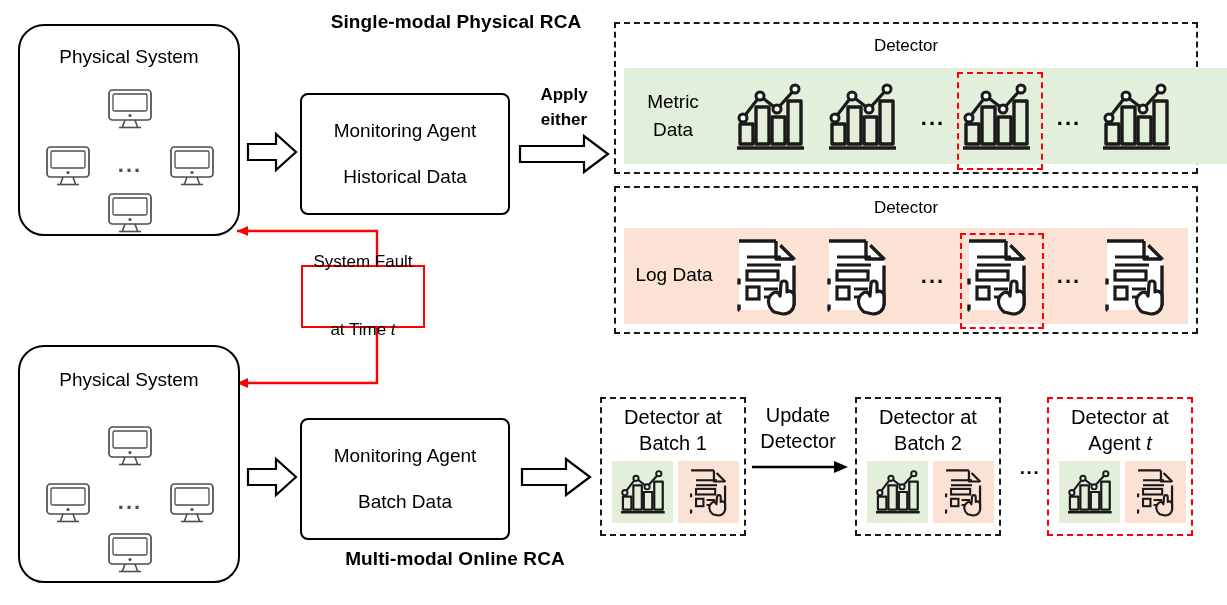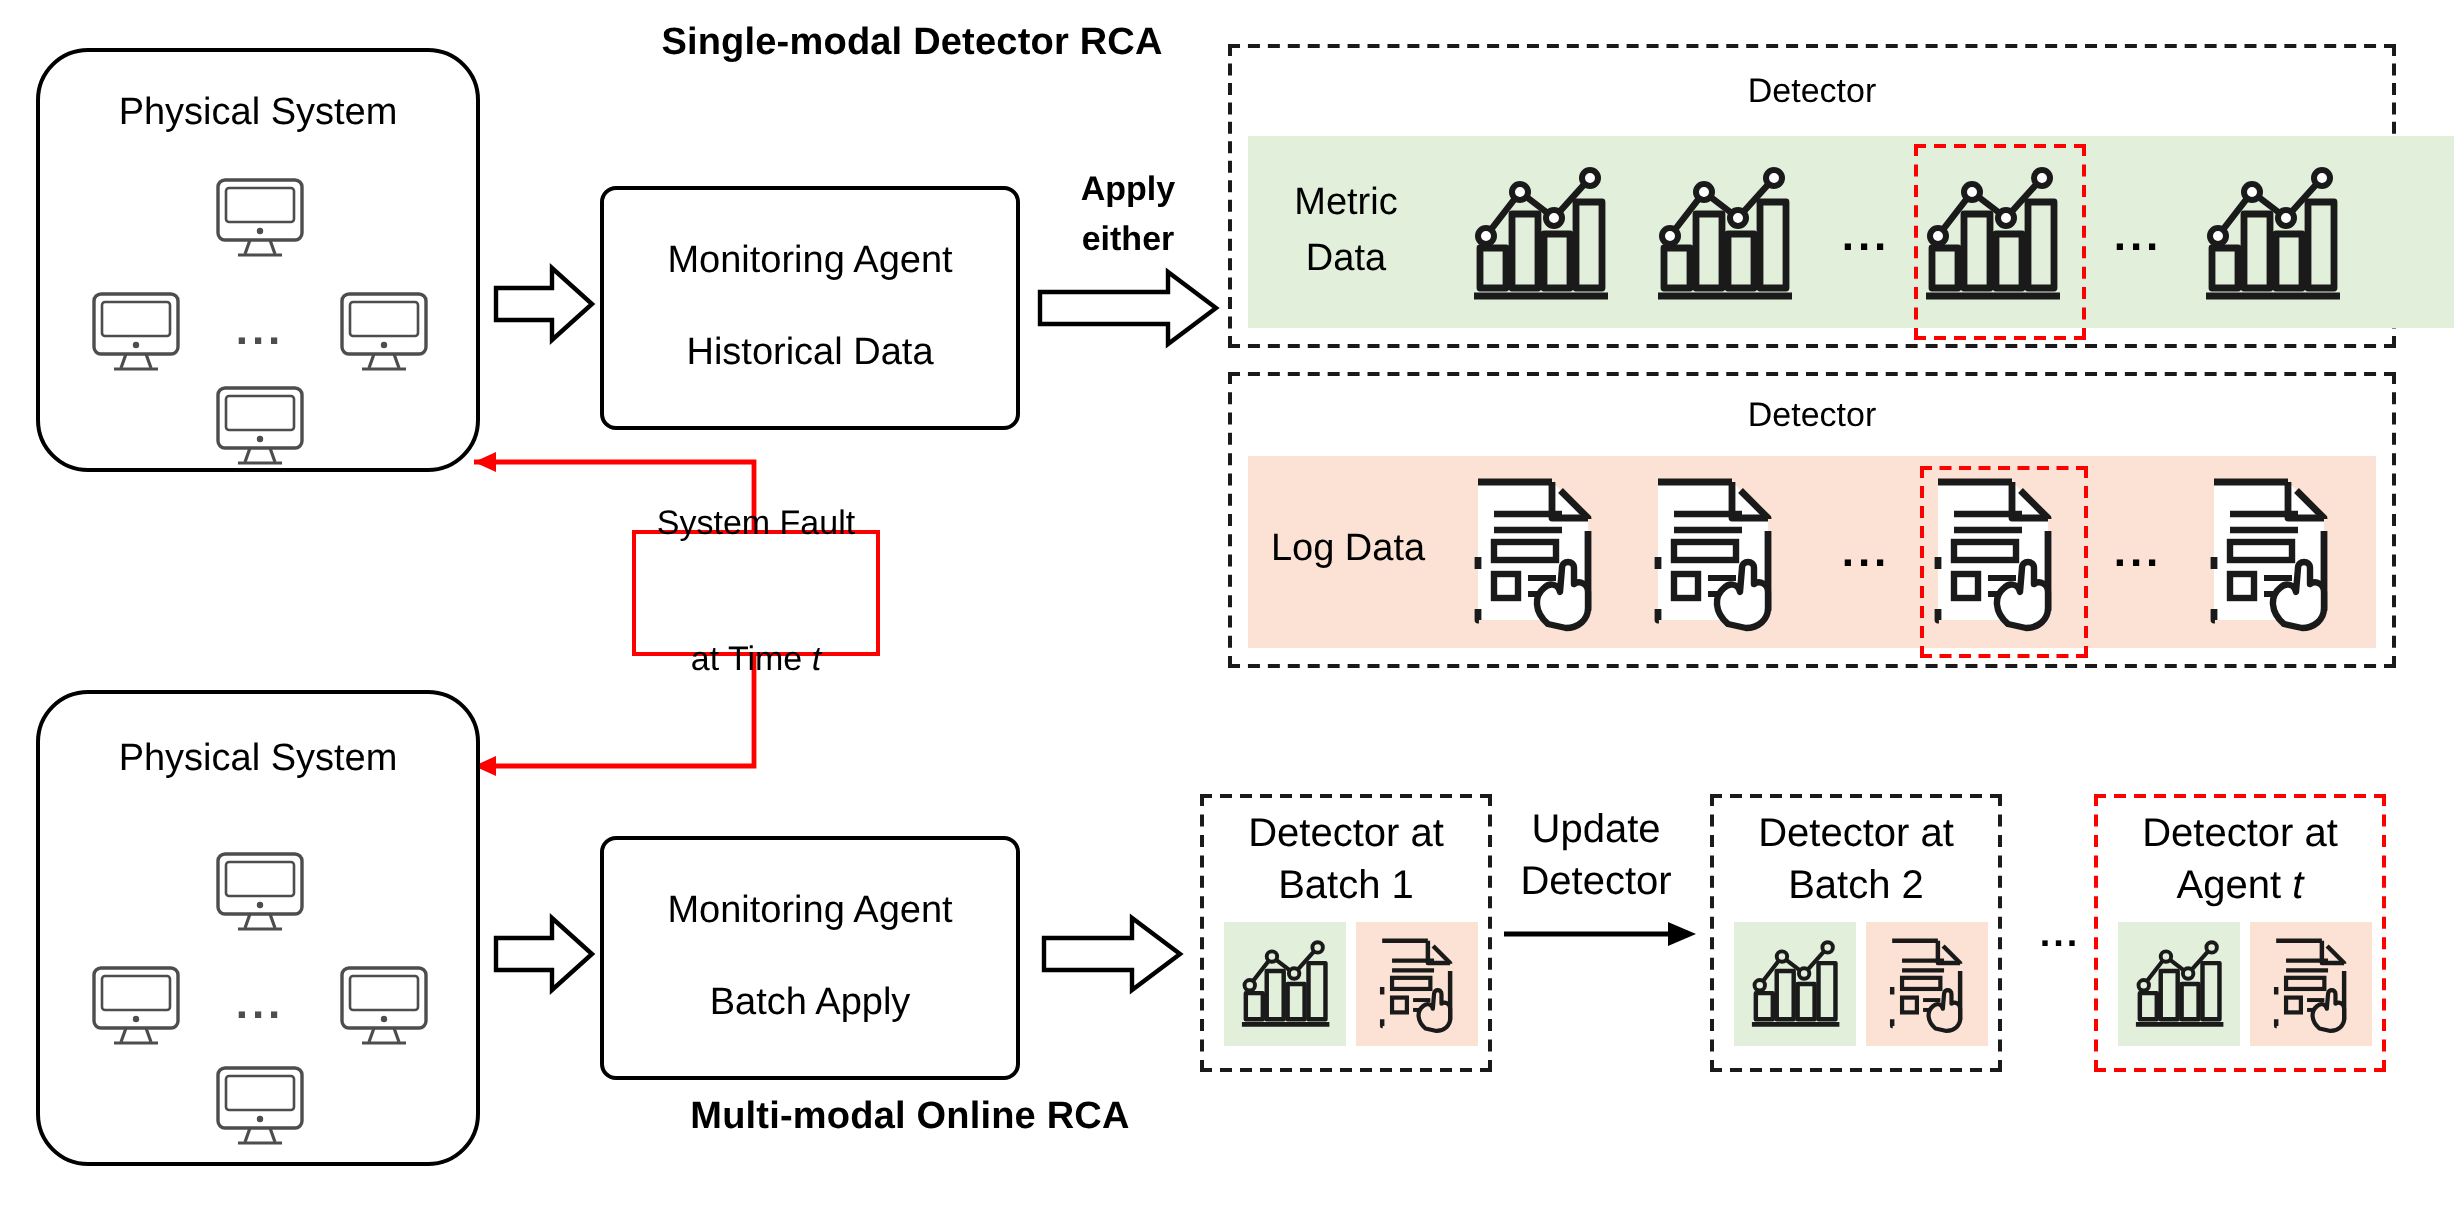--- a/index.html
+++ b/index.html
@@ -22,21 +22,21 @@
   .dots{font-size:22px;font-weight:bold;letter-spacing:2px;line-height:1;}
   .dots-sm{font-size:19px;font-weight:bold;letter-spacing:1.5px;line-height:1;}
   svg{display:block;overflow:visible;}
   .ital{font-style:italic;}
 </style>
 </head>
 <body>
 
 <div id="stage">
 
-  <div class="abs ctr title-bold" style="left:296px;top:8px;width:320px;height:28px;">Single-modal Detector RCA</div>
+  <div class="abs ctr title-bold" style="left:296px;top:8px;width:320px;height:28px;">Single-modal Physical RCA</div>
 
   <div class="abs rbox" style="left:18px;top:24px;width:222px;height:212px;">
     <div class="abs ctr lbl" style="left:0;top:18px;width:100%;height:26px;">Physical System</div>
 
     <div class="abs" style="left:86px;top:62px;width:48px;height:42px;">
       <svg width="48" height="42" viewBox="0 0 48 42">
         <rect x="3" y="2" width="42" height="30" rx="3.5" fill="#fff" stroke="#4d4d4d" stroke-width="1.7"></rect>
         <rect x="7" y="6" width="34" height="17" rx="1.5" fill="#fff" stroke="#4d4d4d" stroke-width="1.3"></rect>
         <circle cx="24" cy="27.5" r="1.6" fill="#4d4d4d"></circle>
         <path d="M19 32 L16.5 39 M29 32 L31.5 39" stroke="#4d4d4d" stroke-width="1.6" fill="none"></path>
@@ -275,21 +275,21 @@
     <svg width="1227" height="605" viewBox="0 0 1227 605">
 
       <path d="M377 266 V231 H237" fill="none" stroke="#ff0000" stroke-width="2.4"></path>
       <path d="M237 231 L248 226 L248 236 Z" fill="#ff0000"></path>
 
       <path d="M377 327 V383 H237" fill="none" stroke="#ff0000" stroke-width="2.4"></path>
       <path d="M237 383 L248 378 L248 388 Z" fill="#ff0000"></path>
     </svg>
   </div>
 
-  <div class="abs redbox col" style="left:316px;top:265px;width:124px;height:63px;gap:40px;">
+  <div class="abs redbox col" style="left:301px;top:265px;width:124px;height:63px;gap:40px;">
     <div class="lbl-md">System Fault</div>
     <div class="lbl-md" style="margin-top:3px;">
       <span>at Time </span><span class="ital">t</span>
     </div>
   </div>
 
   <div class="abs rbox" style="left:18px;top:345px;width:222px;height:238px;">
     <div class="abs ctr lbl" style="left:0;top:20px;width:100%;height:26px;">Physical System</div>
     <div class="abs" style="left:86px;top:78px;width:48px;height:42px;">
       <svg width="48" height="42" viewBox="0 0 48 42">
@@ -331,21 +331,21 @@
   </div>
 
   <div class="abs" style="left:246px;top:456px;width:52px;height:42px;">
     <svg width="52" height="42" viewBox="0 0 52 42">
       <path d="M2 13 H30 V3 L50 21 L30 39 V29 H2 Z" fill="#fff" stroke="#000" stroke-width="2.2" stroke-linejoin="miter"></path>
     </svg>
   </div>
 
   <div class="abs rbox-sm col" style="left:300px;top:418px;width:210px;height:122px;">
     <div class="lbl">Monitoring Agent</div>
-    <div class="lbl" style="margin-top:18px;">Batch Apply</div>
+    <div class="lbl" style="margin-top:18px;">Batch Data</div>
   </div>
 
   <div class="abs" style="left:520px;top:457px;width:72px;height:40px;">
     <svg width="72" height="40" viewBox="0 0 72 40">
       <path d="M2 12 H46 V2 L70 20 L46 38 V28 H2 Z" fill="#fff" stroke="#000" stroke-width="2.2" stroke-linejoin="miter"></path>
     </svg>
   </div>
 
   <div class="abs ctr title-bold" style="left:295px;top:545px;width:320px;height:28px;">Multi-modal Online RCA</div>
 

